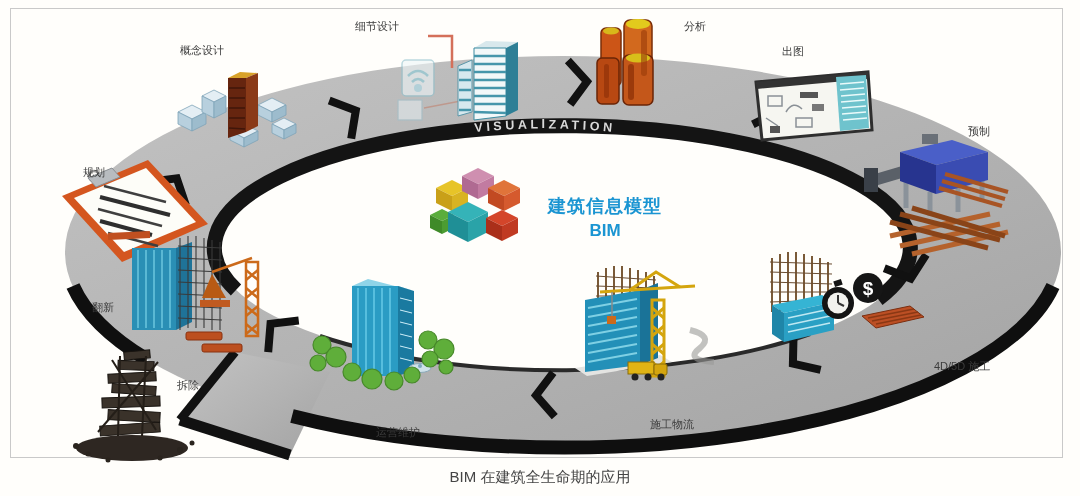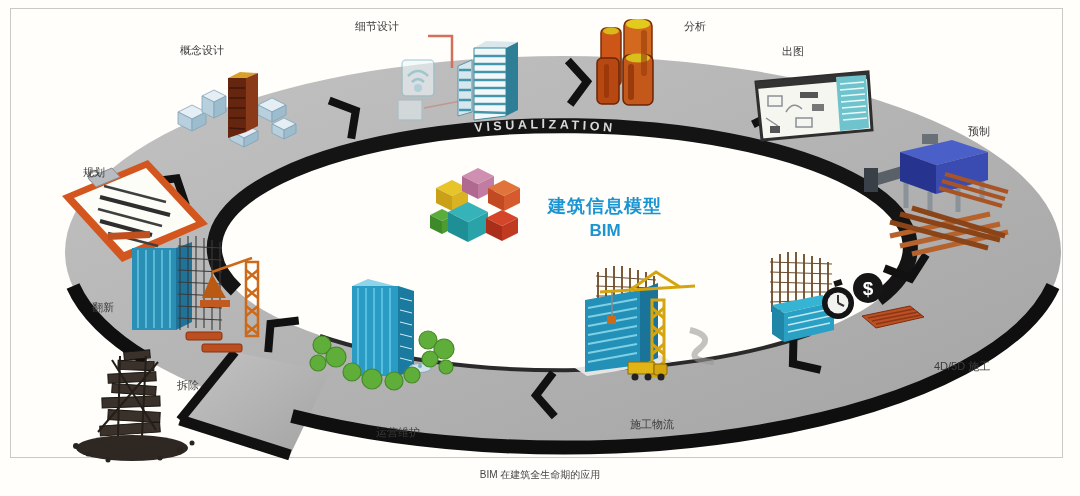--- a/index.html
+++ b/index.html
@@ -16,33 +16,33 @@
   .stage-label{
     position:absolute;font-size:11px;color:#3c3c3c;white-space:nowrap;line-height:1;
   }
   #lbl-planning{left:83px;top:136px;margin-top:31px;}
   #lbl-concept{left:180px;top:45px;}
   #lbl-detail{left:355px;top:21px;}
   #lbl-analysis{left:684px;top:21px;}
   #lbl-drawing{left:782px;top:46px;}
   #lbl-prefab{left:968px;top:126px;}
   #lbl-4d5d{left:886px;top:361px;margin-left:48px;}
-  #lbl-logistics{left:630px;top:419px;text-align:right;}
+  #lbl-logistics{left:650px;top:419px;text-align:right;}
   #lbl-operation{left:376px;top:427px;}
   #lbl-demolition{left:177px;top:380px;}
   #lbl-renovation{left:92px;top:302px;}
   .center-text{
     position:absolute;left:540px;top:194px;width:130px;text-align:center;
     color:#1b95d2;
   }
   .center-text .t1{font-size:18px;font-weight:bold;letter-spacing:1px;}
   .center-text .t2{font-size:17px;font-weight:bold;margin-top:3px;}
   .caption{
     position:absolute;left:0;top:468px;width:1080px;text-align:center;
-    font-size:10px;color:#454545;
+    font-size:15px;color:#454545;
   }
   .chev{stroke:#111;stroke-width:8;fill:none;}
   .gridv{stroke:#7a5a38;stroke-width:2;}
   .gridh{stroke:#6a4c30;stroke-width:1;}
 </style>
 </head>
 <body>
 
 <div class="frame"></div>
 

